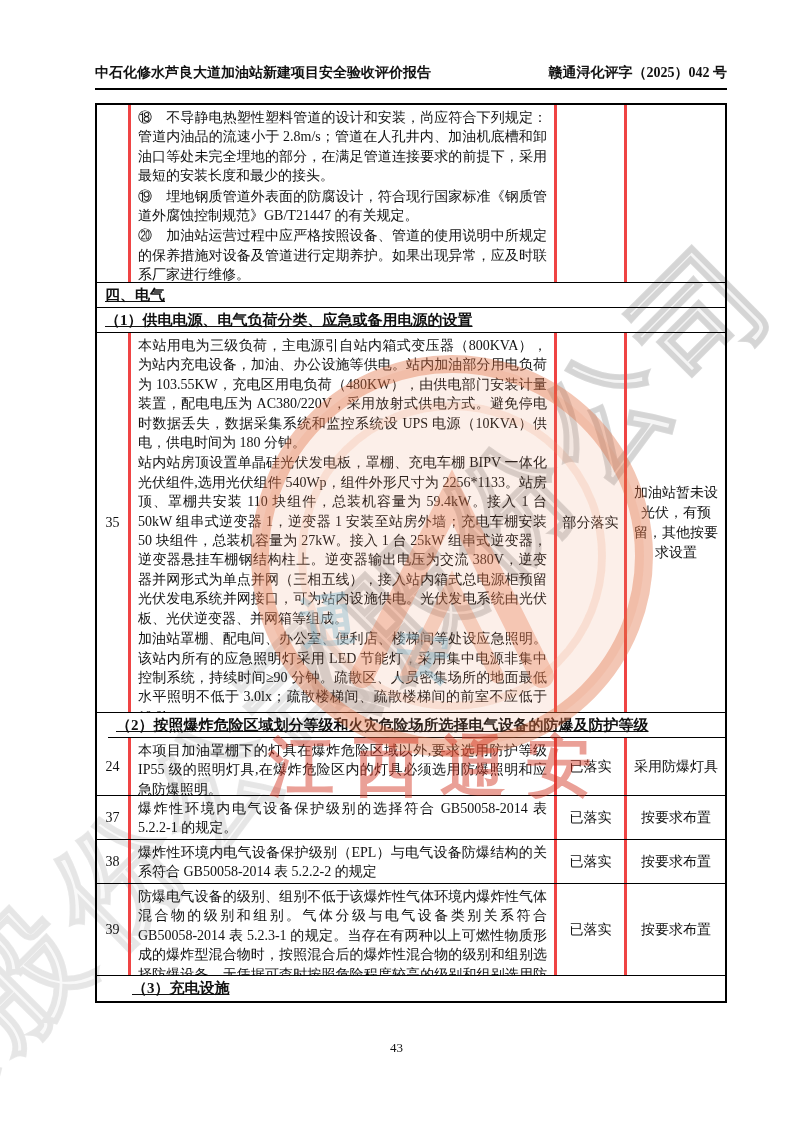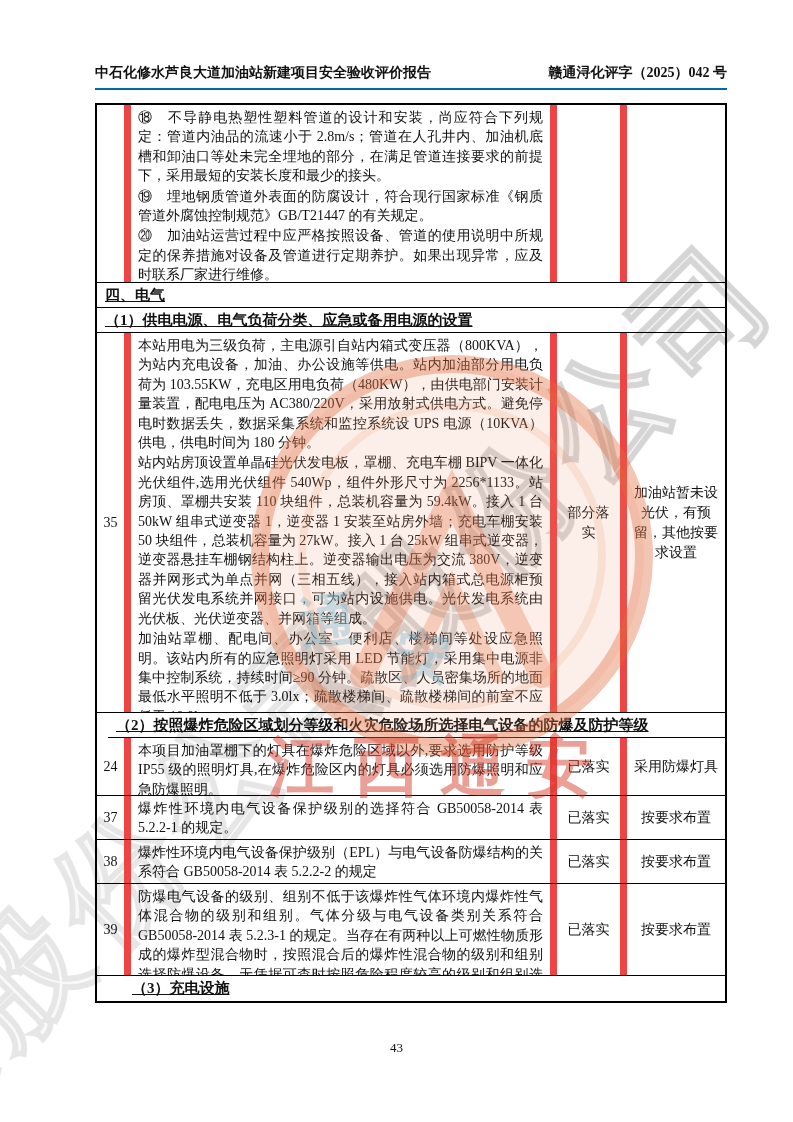--- a/index.html
+++ b/index.html
@@ -5,31 +5,31 @@
   html,body{margin:0;padding:0;}
   body{
     width:793px;height:1122px;position:relative;background:#ffffff;
     font-family:"Liberation Serif","DejaVu Serif",serif;
     color:#111;overflow:hidden;
   }
   
   .hdr{
     position:absolute;left:95px;top:60px;width:632px;height:30px;
     display:flex;justify-content:space-between;align-items:flex-end;
-    border-bottom:2px solid #0369a1;padding-bottom:6px;box-sizing:border-box;
+    border-bottom:2px solid #000000;padding-bottom:6px;box-sizing:border-box;
     font-size:14px;font-weight:bold;
   }
   
   .tbl{
     position:absolute;left:95px;top:103px;width:632px;
     border:2px solid #000;box-sizing:border-box;background:transparent;
   }
   .trow{display:flex;border-bottom:1px solid #000;box-sizing:border-box;}
   .trow:last-child{border-bottom:none;}
-  .cell{border-right:7px solid #ef4444;box-sizing:border-box;overflow:hidden;}
+  .cell{border-right:3px solid #ef4444;box-sizing:border-box;overflow:hidden;}
   .cell:last-child{border-right:none;}
   .c-no{width:34px;display:flex;align-items:center;justify-content:center;font-size:14px;}
   .c-main{width:426px;padding:3px 7px;font-size:14px;line-height:19.4px;text-align:justify;}
   .c-main p{margin:0 0 1px 0;}
   .c-status{width:70px;display:flex;align-items:center;justify-content:center;text-align:center;font-size:14px;line-height:20px;padding:0 5px;}
   .c-remark{width:98px;display:flex;align-items:center;justify-content:center;text-align:center;font-size:14px;line-height:20px;padding:0 6px;}
   .sec{
     font-weight:bold;font-size:15px;padding:2px 8px;display:flex;align-items:center;
     box-sizing:border-box;width:100%;text-decoration:underline;
   }

